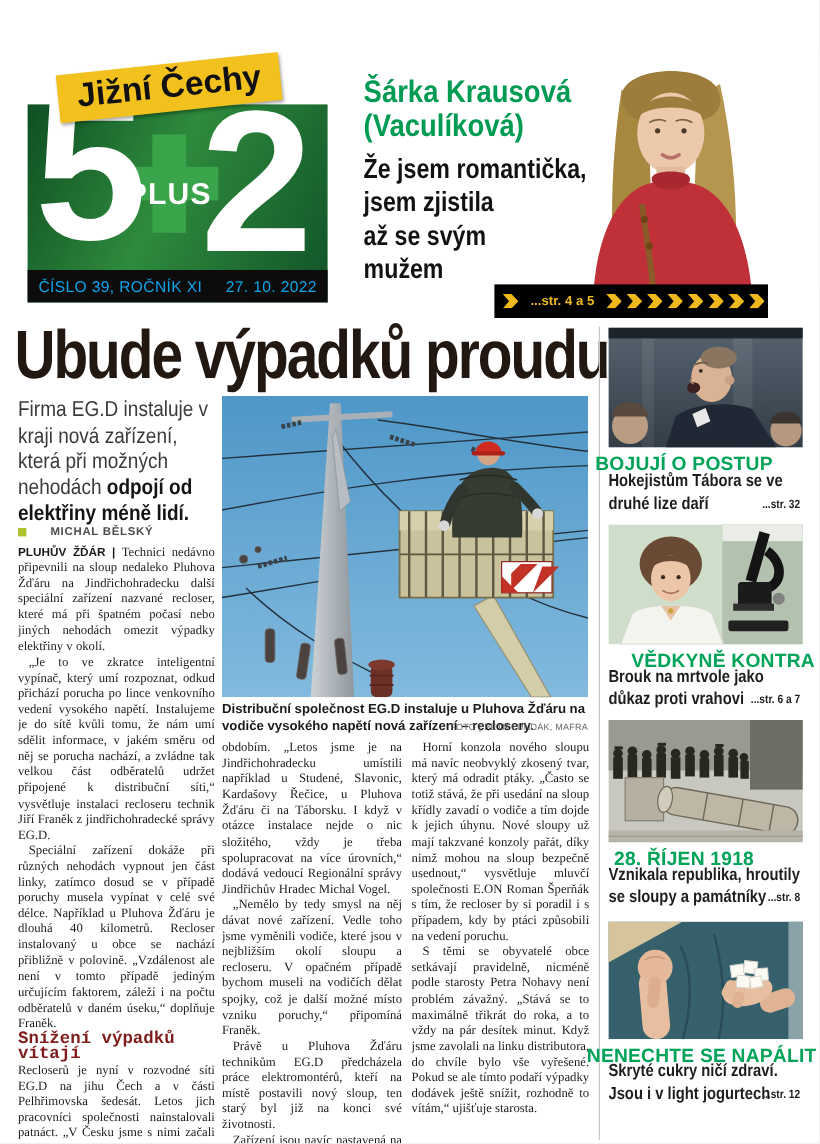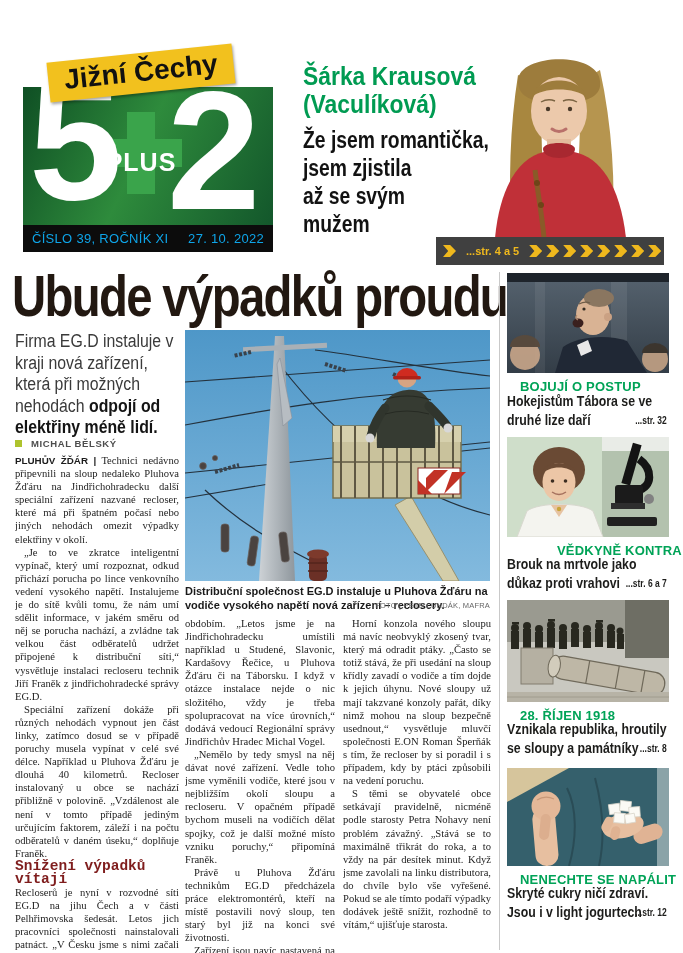--- a/index.html
+++ b/index.html
@@ -22,34 +22,34 @@
   .logo-plusword{left:77px;top:61px;width:82px;text-align:center;color:#fff;font-weight:bold;
     font-size:25px;letter-spacing:1px;z-index:3;}
   .logo-bar{left:0;bottom:0;width:100%;height:27px;background:#0c0c0c;display:flex;
     align-items:center;justify-content:space-between;padding:0 9px;box-sizing:border-box;z-index:4;}
   .logo-bar span{color:#0ea5e9;font-size:13px;letter-spacing:.3px;}
 
   .promo-name{left:303px;top:62px;color:#009b52;font-weight:bold;font-size:26px;line-height:28px;
     transform:scaleX(.88);transform-origin:left top;white-space:nowrap;}
   .promo-quote{left:303px;top:126px;color:#121212;font-weight:bold;font-size:23px;line-height:28px;
     transform:scaleX(.84);transform-origin:left top;white-space:nowrap;}
-  .pageref-bar{left:436px;top:237px;width:228px;height:18px;background:#404040;display:flex;
+  .pageref-bar{left:412px;top:237px;width:228px;height:18px;background:#000000;display:flex;
     align-items:center;gap:4px;padding:14px 7px;box-sizing:border-box;z-index:6;}
   .chev{width:13px;height:12px;background:#efb81d;flex:0 0 auto;
     clip-path:polygon(0 0,55% 0,100% 50%,55% 100%,0 100%,40% 50%);}
   .pageref-text{color:#efb81d;font-weight:bold;font-size:11px;margin:0 6px;white-space:nowrap;}
 
   
   .headline{left:12px;top:268px;font-size:57px;font-weight:bold;color:#221811;letter-spacing:-2px;
     white-space:nowrap;transform:scaleX(.83);transform-origin:left top;line-height:1;}
   .lede{left:15px;top:331px;width:188px;transform:scaleX(.88);transform-origin:left top;
     font-size:18px;line-height:21.5px;color:#3a3a3a;}
   .lede b{color:#141414;}
   .byline{left:15px;top:438px;font-size:9.5px;font-weight:bold;color:#4d4d4d;letter-spacing:.6px;
-    display:flex;align-items:center;gap:9px;}
+    display:flex;align-items:center;gap:20px;}
   .byline .sq{width:7px;height:7px;background:#aec32d;display:inline-block;}
 
   .bodycol{font-family:"Liberation Serif",serif;font-size:10.6px;line-height:13.1px;
     text-align:justify;color:#1c1c1c;overflow:hidden;}
   .bodycol p{margin:0;}
   .bodycol p.ind{text-indent:9px;}
   .bodycol .dateline{font-family:"Liberation Sans",sans-serif;font-weight:bold;font-size:9.8px;}
   .col1{left:15px;top:454px;width:164px;height:497px;}
   .col2{left:185px;top:617px;width:150px;height:336px;}
   .col3{left:343px;top:617px;width:148px;height:336px;}
@@ -57,22 +57,22 @@
     color:#7f1d1d;margin:9px 0 5px 0;text-align:left;text-indent:0;}
 
   .caption{left:185px;top:585px;width:305px;font-size:11px;font-weight:bold;line-height:13.5px;
     color:#1a1a1a;}
   .caption .credit{position:absolute;right:0;bottom:0;font-weight:normal;font-size:7.5px;
     color:#666;letter-spacing:.2px;margin-top:37px;}
 
   
   .divider{left:499px;top:272px;width:1px;height:678px;background:#c9c9c9;}
   .sb-photo{left:507px;width:162px;overflow:hidden;}
-  .kicker{left:520px;width:162px;color:#00a357;font-weight:bold;font-size:13px;letter-spacing:.2px;
-    white-space:nowrap;}
+  .kicker{left:489px;width:162px;color:#00a357;font-weight:bold;font-size:16px;letter-spacing:.2px;
+    white-space:nowrap;text-align:center;}
   .sb-head{left:507px;width:192px;font-weight:bold;font-size:14.5px;line-height:19px;color:#1d1d1b;
     transform:scaleX(.85);transform-origin:left top;position:absolute;}
   .sb-ref{position:absolute;right:4px;bottom:2px;font-size:10px;font-weight:bold;color:#1d1d1b;}
   svg{display:block;}
 </style>
 </head>
 <body>
 
 <div class="page">
 

